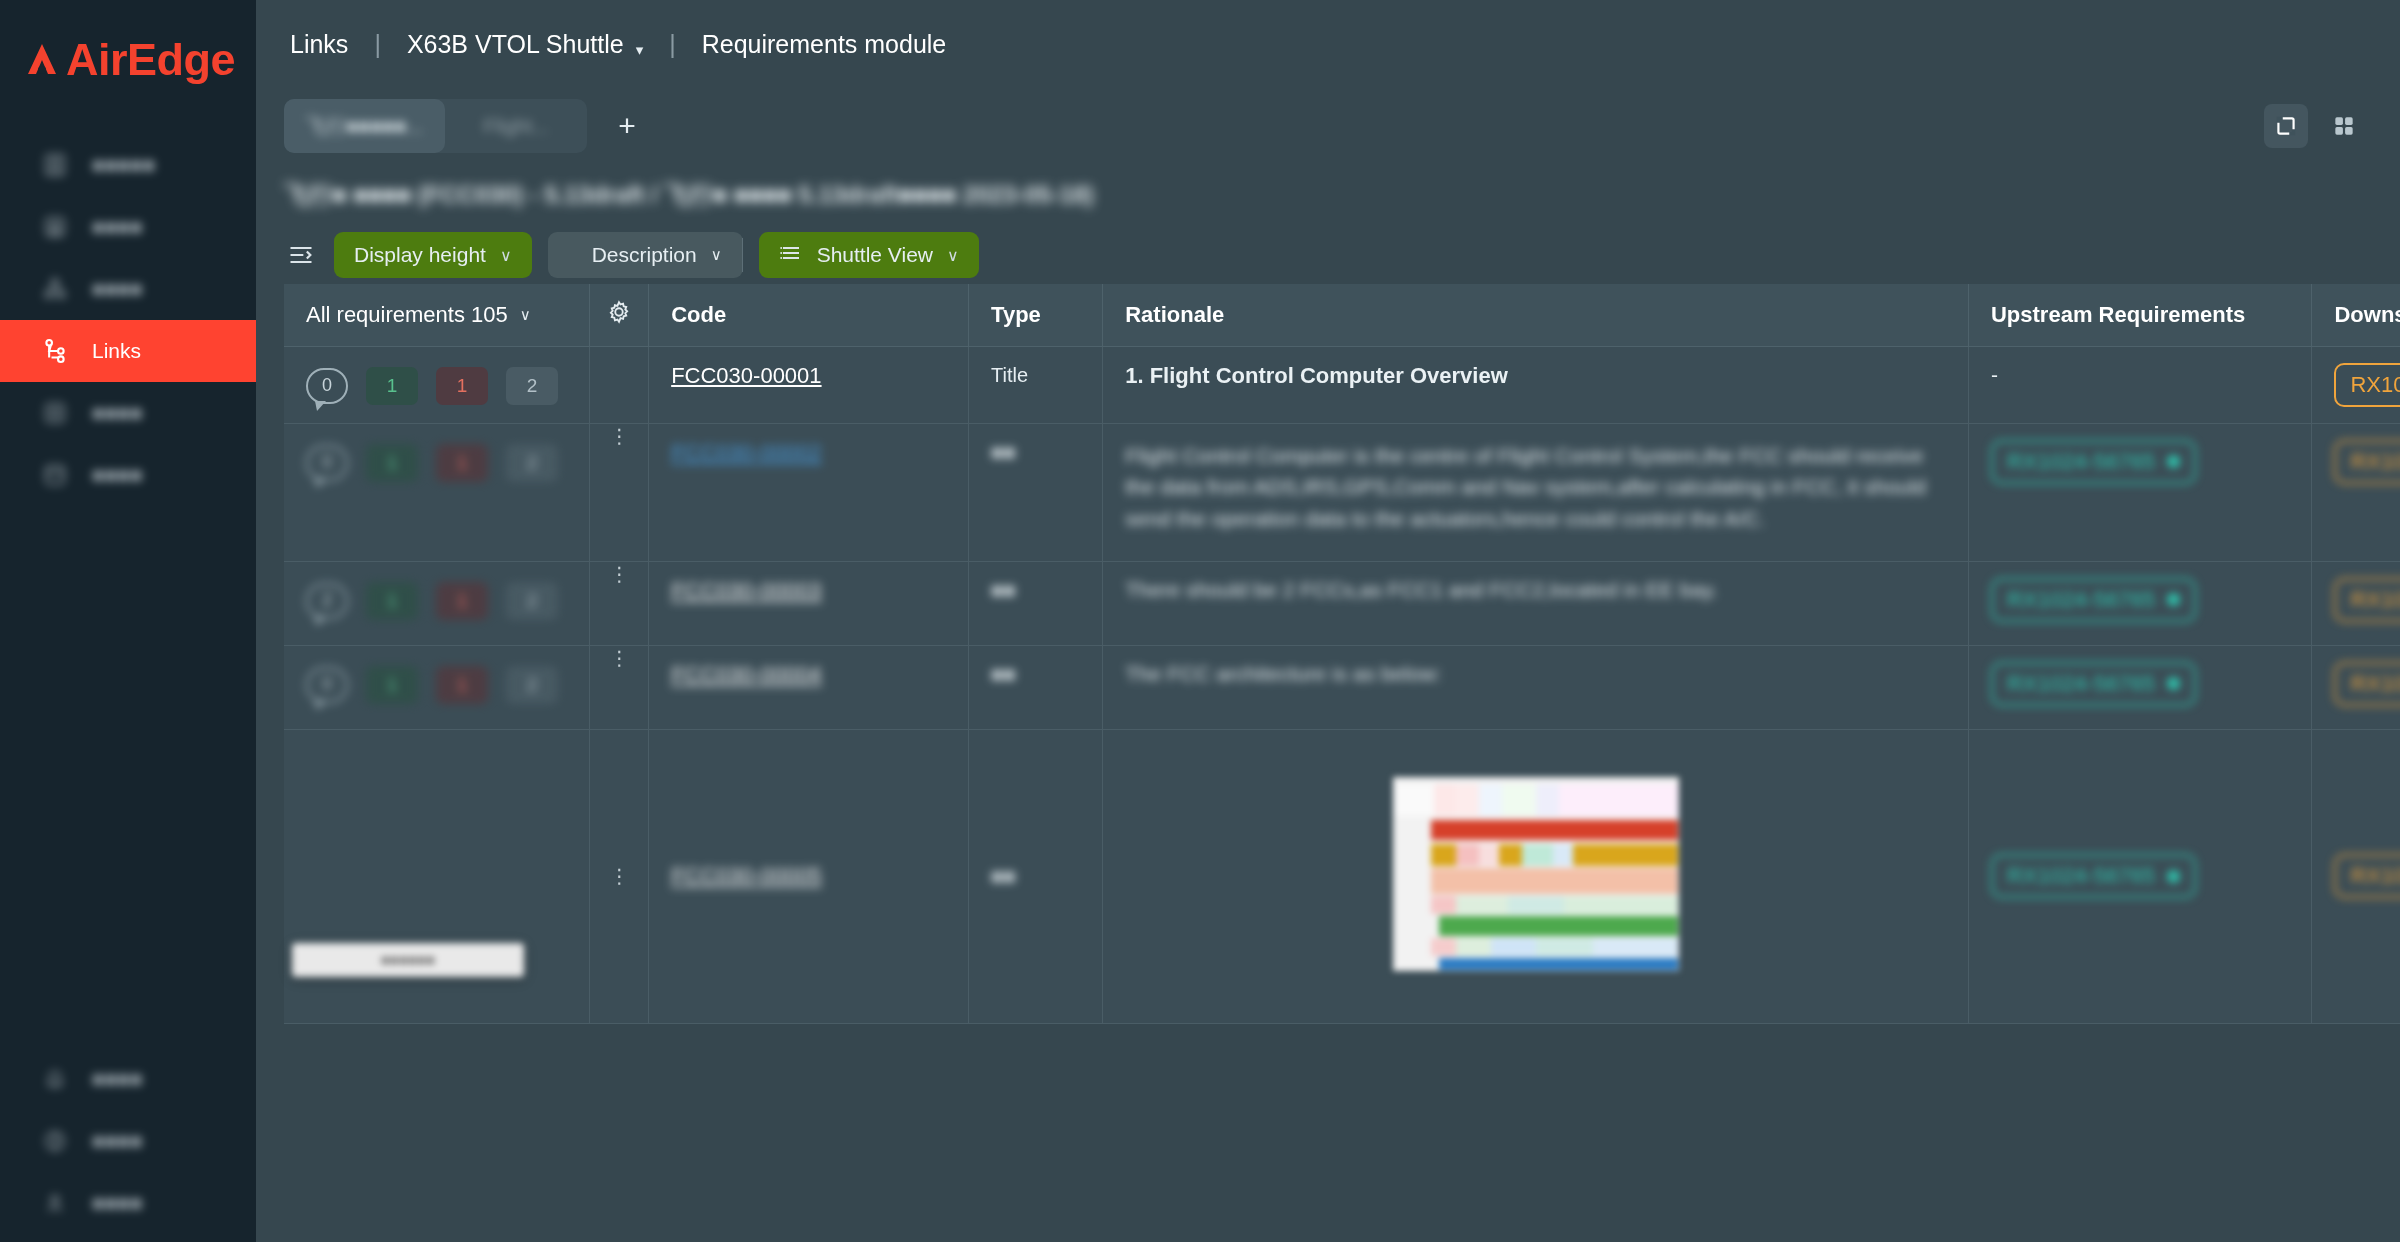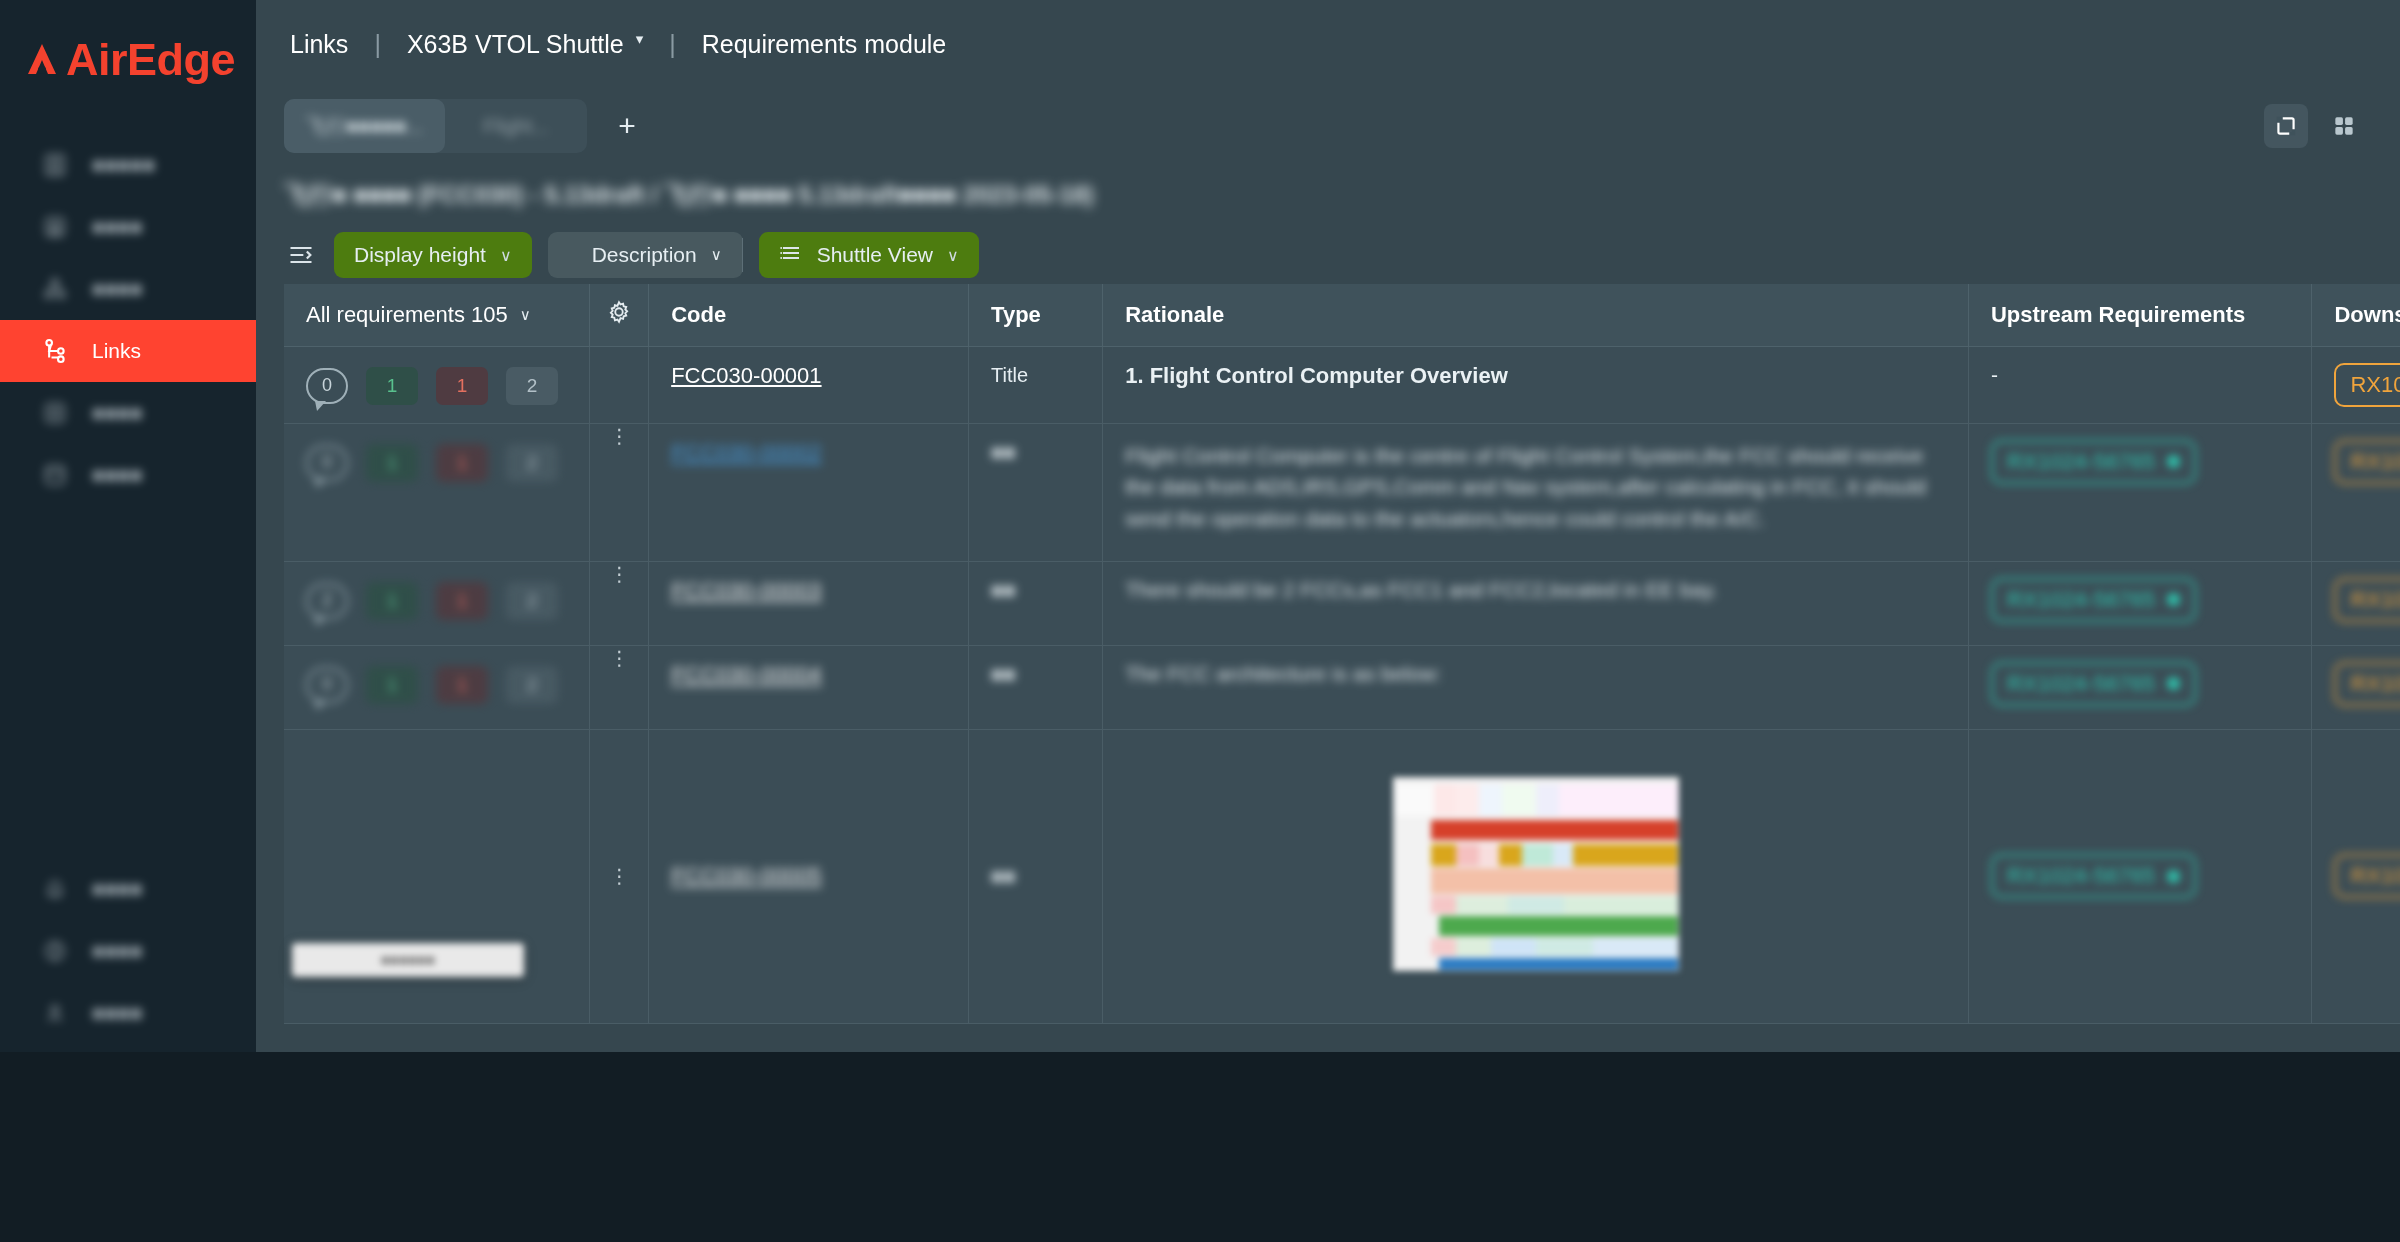--- a/index.html
+++ b/index.html
@@ -2,21 +2,21 @@
 <html><head>
 <meta charset="utf-8">
 <style>
   * { box-sizing: border-box; margin: 0; padding: 0; }
   html, body {
     width: 2400px; height: 1242px;
     background: #121d24;
     font-family: "Liberation Sans", sans-serif;
     overflow: hidden;
   }
-  .app { display: flex; width: 2400px; height: 1052px; }
+  .app { display: flex; width: 2400px; height: 1242px; }
 
   
   .sidebar {
     width: 256px; flex: 0 0 256px;
     background: #16242d;
     display: flex; flex-direction: column;
     padding-top: 26px;
     position: relative;
   }
   .logo {
@@ -46,21 +46,21 @@
   .topbar {
     height: 88px; flex: 0 0 88px;
     display: flex; align-items: center;
     padding-left: 34px;
     background: #36474f;
     color: #ffffff; font-size: 25px;
     gap: 0px;
   }
   .crumb { color: #ffffff; }
   .crumb-sep { color: #8a9aa3; margin: 0 26px; font-weight: 300; }
-  .crumb-dd { display: inline-flex; align-items: flex-start; gap: 12px; }
+  .crumb-dd { display: inline-flex; align-items: flex-end; gap: 12px; }
   .caret { font-size: 15px; color: #e6eef2; }
 
   
   .tabstrip {
     height: 76px; flex: 0 0 76px;
     background: #36474f;
     display: flex; align-items: center;
     padding: 0 34px 0 28px;
     position: relative;
   }

